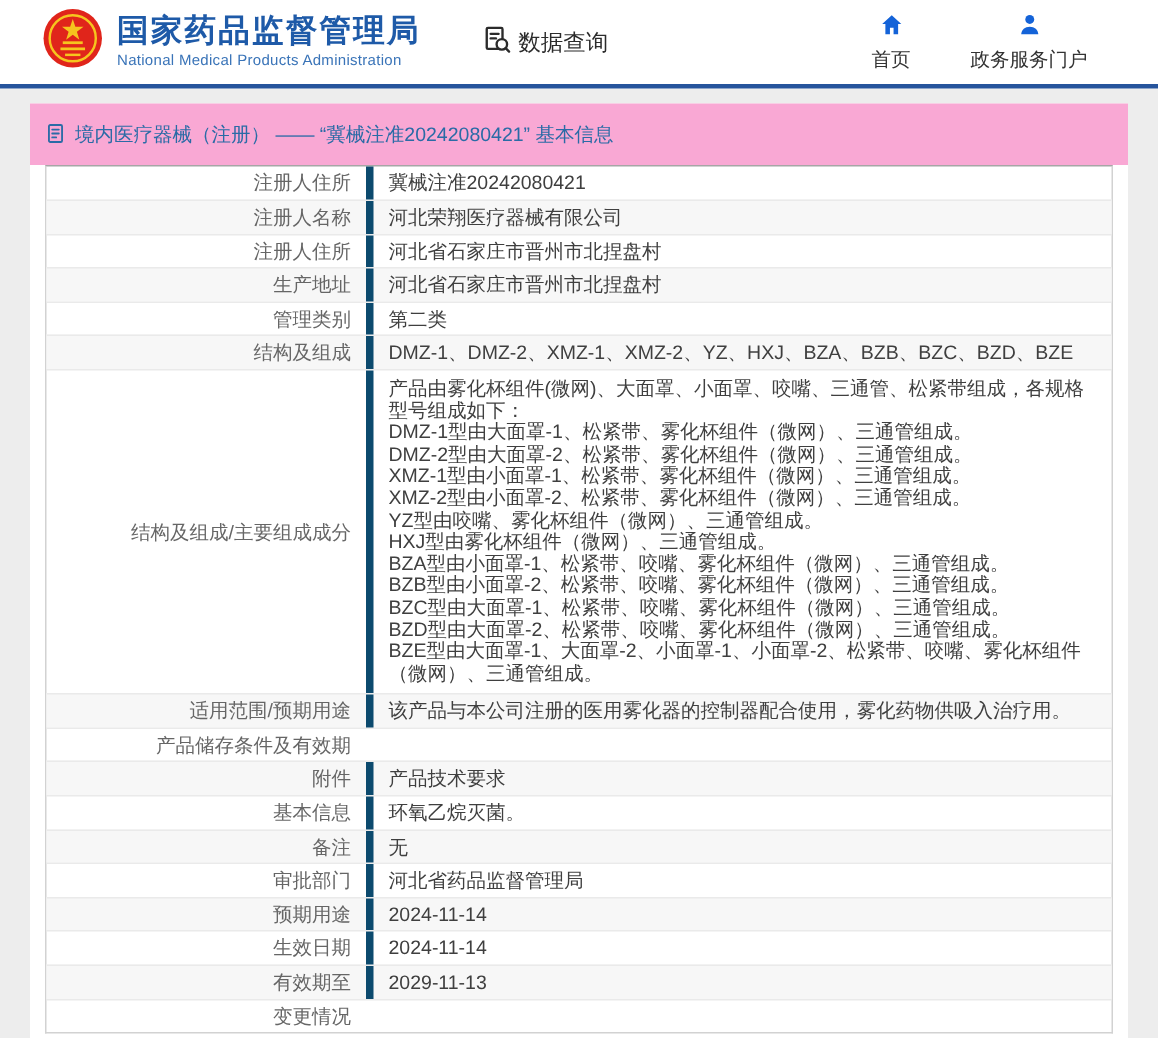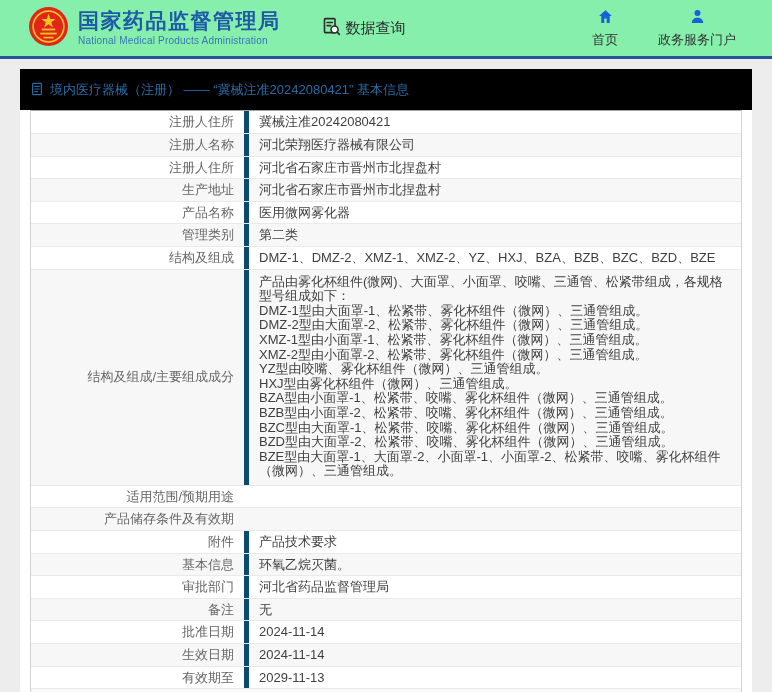--- a/index.html
+++ b/index.html
@@ -6,25 +6,25 @@
   html,body { width:772px; height:692px; overflow:hidden; }
   body {
     font-family:"Liberation Sans", sans-serif;
     background:#ededed;
     color:#333;
   }
 
   
   .header {
     height:59px;
-    background:#86efac;
+    background:#ffffff;
     border-bottom:3px solid #26549c;
     display:flex;
     align-items:center;
-    padding:0 36px 0 28px;
+    padding:0 47px 0 28px;
   }
   .logo { display:flex; align-items:center; cursor:pointer; }
   .logo-text { margin-left:9px; }
   .logo-title {
     font-size:21px; font-weight:bold; color:#1e5aa8; letter-spacing:1.5px;
     line-height:1.05;
   }
   .logo-sub { font-size:10px; color:#3a74b8; margin-top:2px; letter-spacing:.2px; }
   .data-query {
     display:flex; align-items:center; gap:4px;
@@ -33,21 +33,21 @@
   .header-nav { margin-left:auto; display:flex; gap:36px; }
   .nav-item {
     display:flex; flex-direction:column; align-items:center; gap:3px;
     font-size:13px; color:#333; cursor:pointer; min-width:34px;
   }
 
   
   .page { padding:10px 20px 0 20px; }
   .container { background:#ffffff; padding-bottom:8px; }
   .breadcrumb {
-    background:#000000;
+    background:#f9a8d4;
     padding:12px 10px 11px 10px;
     display:flex; align-items:center; gap:6px;
     font-size:13px; color:#2a6ba6;
   }
 
   
   .detail-table {
     margin:0 10px;
     border:1px solid #d2d2d2;
     border-top:1px solid #a6a6a6;
@@ -157,24 +157,20 @@
       <div class="row">
         <div class="cell label">注册人住所</div>
         <div class="cell value">河北省石家庄市晋州市北捏盘村</div>
       </div>
 
       <div class="row">
         <div class="cell label">生产地址</div>
         <div class="cell value">河北省石家庄市晋州市北捏盘村</div>
       </div>
 
-      <div class="row">
-        <div class="cell label">产品名称</div>
-        <div class="cell value">医用微网雾化器</div>
-      </div>
 
       <div class="row">
         <div class="cell label">管理类别</div>
         <div class="cell value">第二类</div>
       </div>
 
       <div class="row">
         <div class="cell label">结构及组成</div>
         <div class="cell value">DMZ-1、DMZ-2、XMZ-1、XMZ-2、YZ、HXJ、BZA、BZB、BZC、BZD、BZE</div>
       </div>
@@ -190,49 +186,50 @@
 HXJ型由雾化杯组件（微网）、三通管组成。
 BZA型由小面罩-1、松紧带、咬嘴、雾化杯组件（微网）、三通管组成。
 BZB型由小面罩-2、松紧带、咬嘴、雾化杯组件（微网）、三通管组成。
 BZC型由大面罩-1、松紧带、咬嘴、雾化杯组件（微网）、三通管组成。
 BZD型由大面罩-2、松紧带、咬嘴、雾化杯组件（微网）、三通管组成。
 BZE型由大面罩-1、大面罩-2、小面罩-1、小面罩-2、松紧带、咬嘴、雾化杯组件（微网）、三通管组成。</div>
       </div>
 
       <div class="row">
         <div class="cell label">适用范围/预期用途</div>
+        <div class="cell value">该产品与本公司注册的医用雾化器的控制器配合使用，雾化药物供吸入治疗用。</div>
       </div>
 
       <div class="row empty">
         <div class="cell label">产品储存条件及有效期</div>
         <div class="cell value"></div>
       </div>
 
       <div class="row">
         <div class="cell label">附件</div>
         <div class="cell value">产品技术要求</div>
       </div>
 
       <div class="row">
         <div class="cell label">基本信息</div>
         <div class="cell value">环氧乙烷灭菌。</div>
       </div>
 
       <div class="row">
+        <div class="cell label">备注</div>
+        <div class="cell value">无</div>
+      </div>
+
+      <div class="row">
         <div class="cell label">审批部门</div>
         <div class="cell value">河北省药品监督管理局</div>
       </div>
 
       <div class="row">
-        <div class="cell label">备注</div>
-        <div class="cell value">无</div>
-      </div>
-
-      <div class="row">
-        <div class="cell label">批准日期</div>
+        <div class="cell label">预期用途</div>
         <div class="cell value">2024-11-14</div>
       </div>
 
       <div class="row">
         <div class="cell label">生效日期</div>
         <div class="cell value">2024-11-14</div>
       </div>
 
       <div class="row">
         <div class="cell label">有效期至</div>

